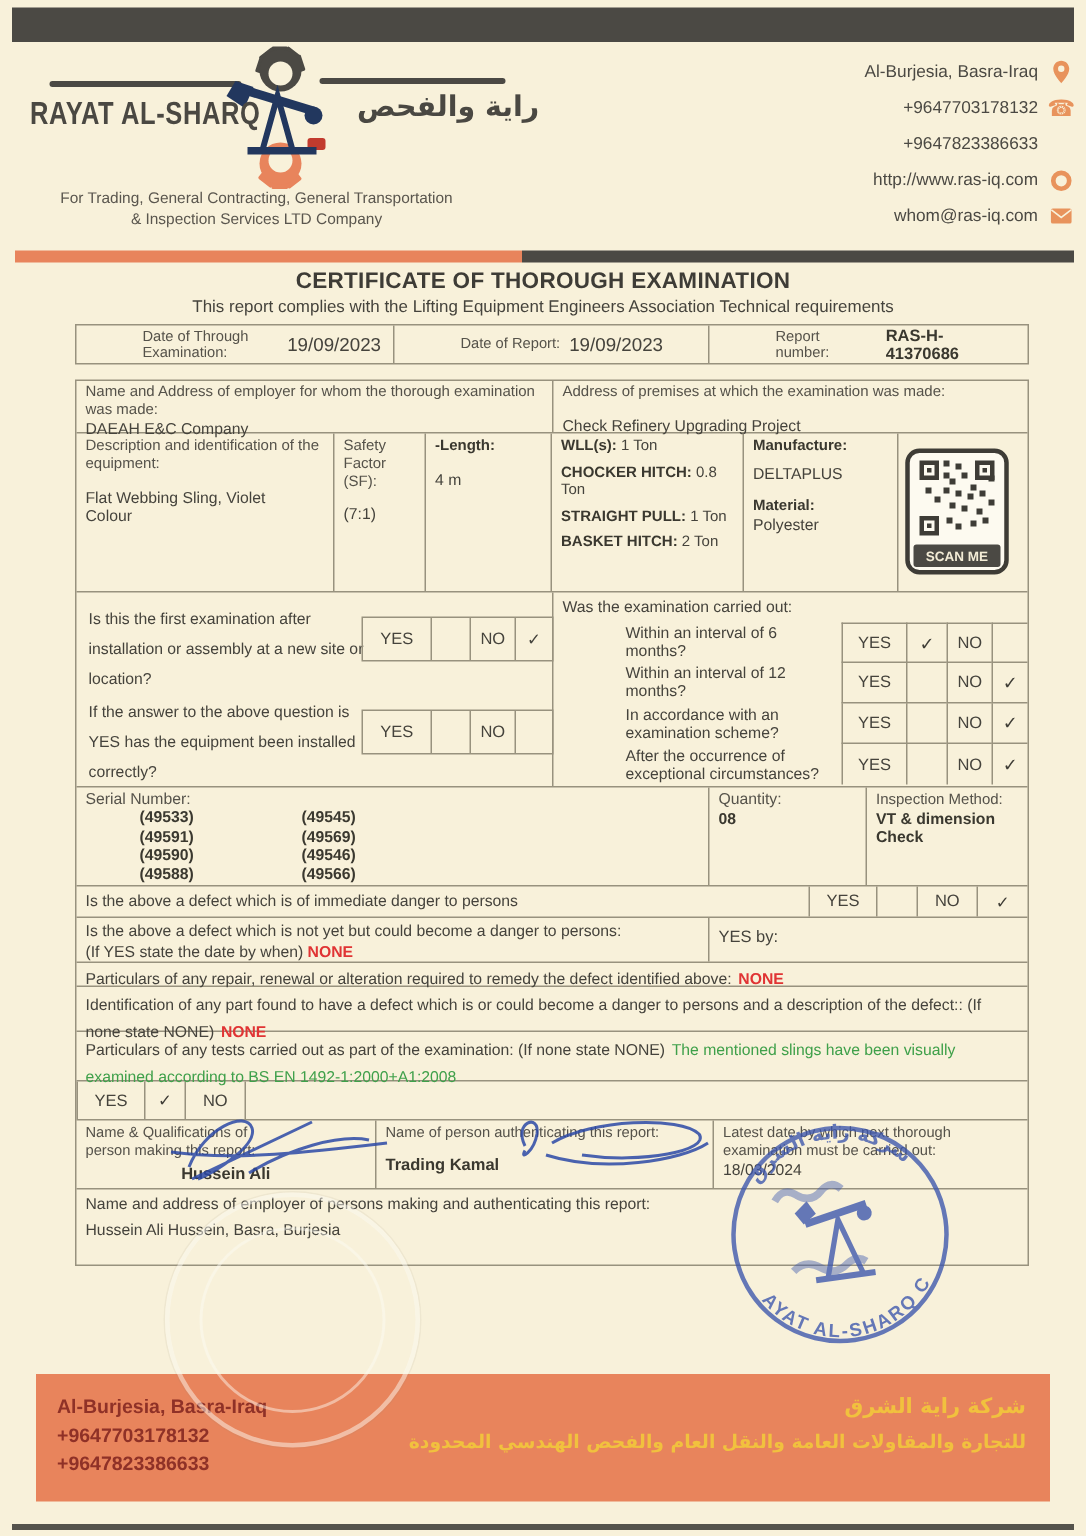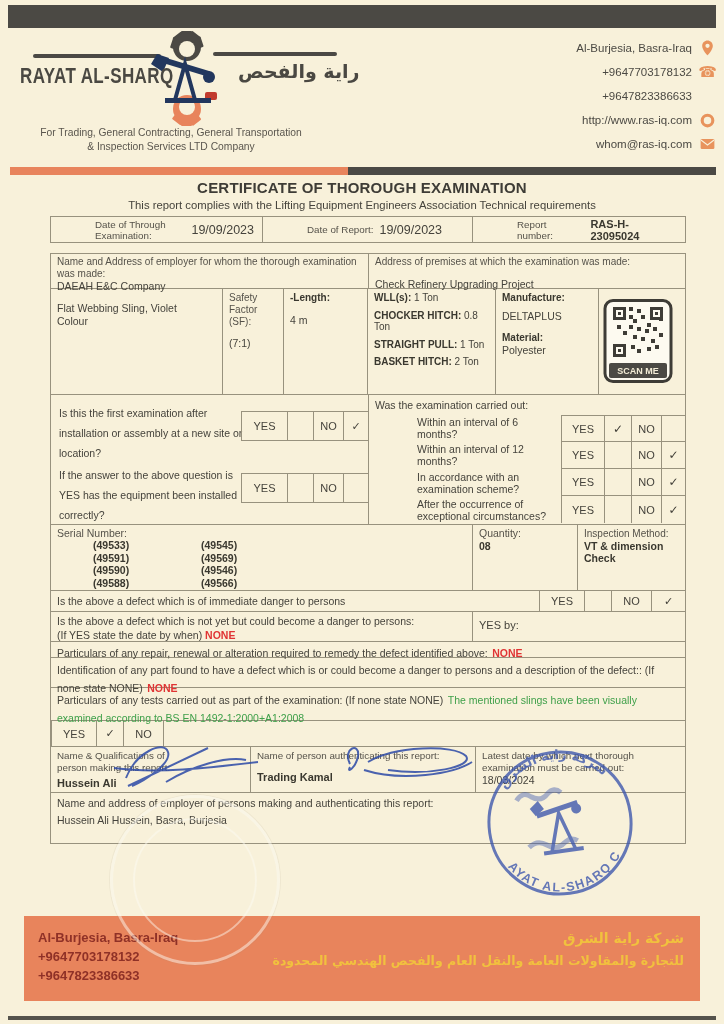--- a/index.html
+++ b/index.html
@@ -218,39 +218,40 @@
     <div class="date-td" style="width:212px;">
       <span class="d-lab">Date of Through Examination:</span>
       <span class="d-val">19/09/2023</span>
     </div>
     <div class="date-td" style="width:210px;">
       <span class="d-lab">Date of Report:</span>
       <span class="d-val">19/09/2023</span>
     </div>
     <div class="date-td" style="flex:1;">
       <span class="d-lab">Report number:</span>
-      <span class="d-val b">RAS-H-23095024</span>
+      <span class="d-val b">RAS-H-41370686</span>
     </div>
   </div>
 
   <div class="tbl">
 
     <div class="tr rowA">
       <div class="td w-a1">
         <div class="lab">Name and Address of employer for whom the thorough examination was made:</div>
         <div class="val">DAEAH E&amp;C Company</div>
       </div>
       <div class="td w-a2">
         <div class="lab">Address of premises at which the examination was made:</div>
         <div class="val mt10">Check Refinery Upgrading Project</div>
       </div>
     </div>
 
     <div class="tr rowB">
       <div class="td w-b1">
+        <div class="lab">Description and identification of the equipment:</div>
         <div class="val mt10" style="width:120px;">Flat Webbing Sling, Violet Colour</div>
       </div>
       <div class="td w-b2">
         <div class="lab">Safety Factor (SF):</div>
         <div class="val mt10">(7:1)</div>
       </div>
       <div class="td w-b3">
         <div class="lab b">-Length:</div>
         <div class="val mt10">4 m</div>
       </div>
@@ -431,21 +432,21 @@
     <div class="tr rowJ">
       <div class="chk c1">YES</div>
       <div class="chk c2 mark">✓</div>
       <div class="chk c3">NO</div>
       <div class="chk c4 mark"></div>
     </div>
 
     <div class="tr rowK">
       <div class="td w-k1">
         <div class="lab" style="font-size:9.8px; width:140px;">Name &amp; Qualifications of person making this report:</div>
-        <div class="val b mt3" style="font-size:11px;">Hussein Ali</div>
+        <div class="val b mt3" style="font-size:11px;text-align:center;">Hussein Ali</div>
       </div>
       <div class="td w-k2">
         <div class="lab" style="font-size:9.8px;">Name of person authenticating this report:</div>
         <div class="val b" style="font-size:11px; margin-top:9px;">Trading Kamal</div>
       </div>
       <div class="td w-k3">
         <div class="lab" style="font-size:9.8px;">Latest date by which next thorough examination must be carried out:</div>
         <div class="val">18/03/2024</div>
       </div>
     </div>

